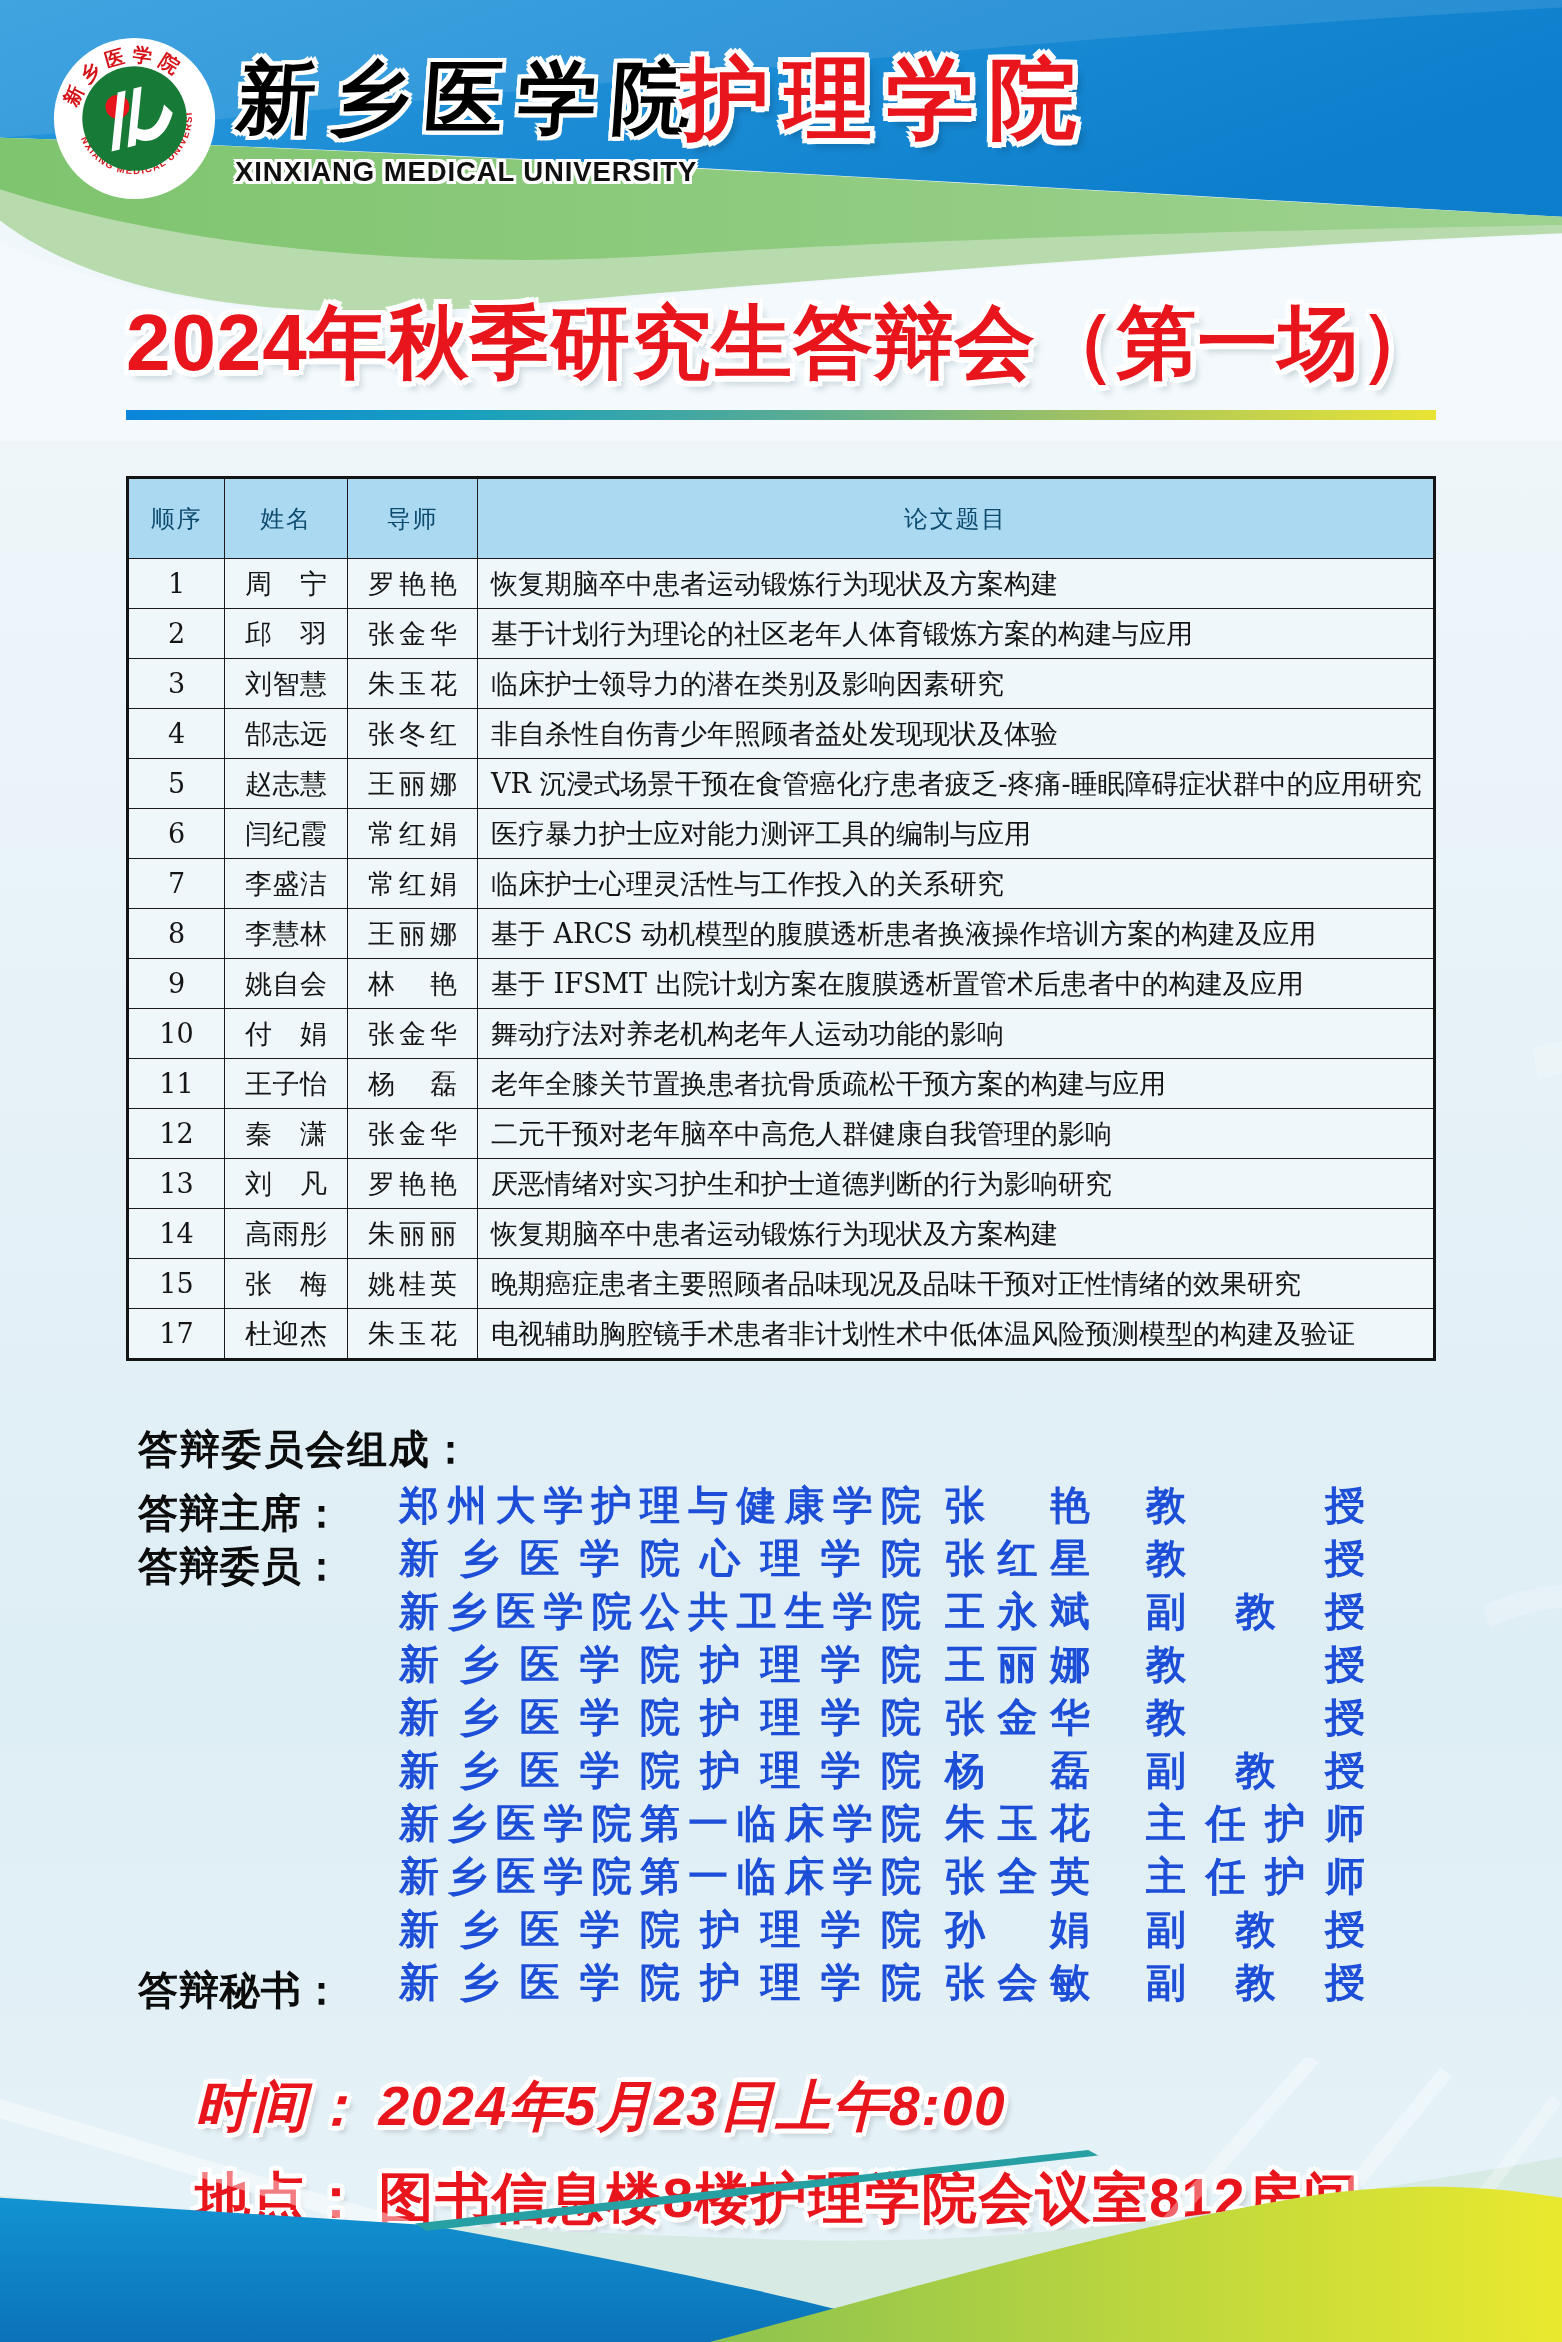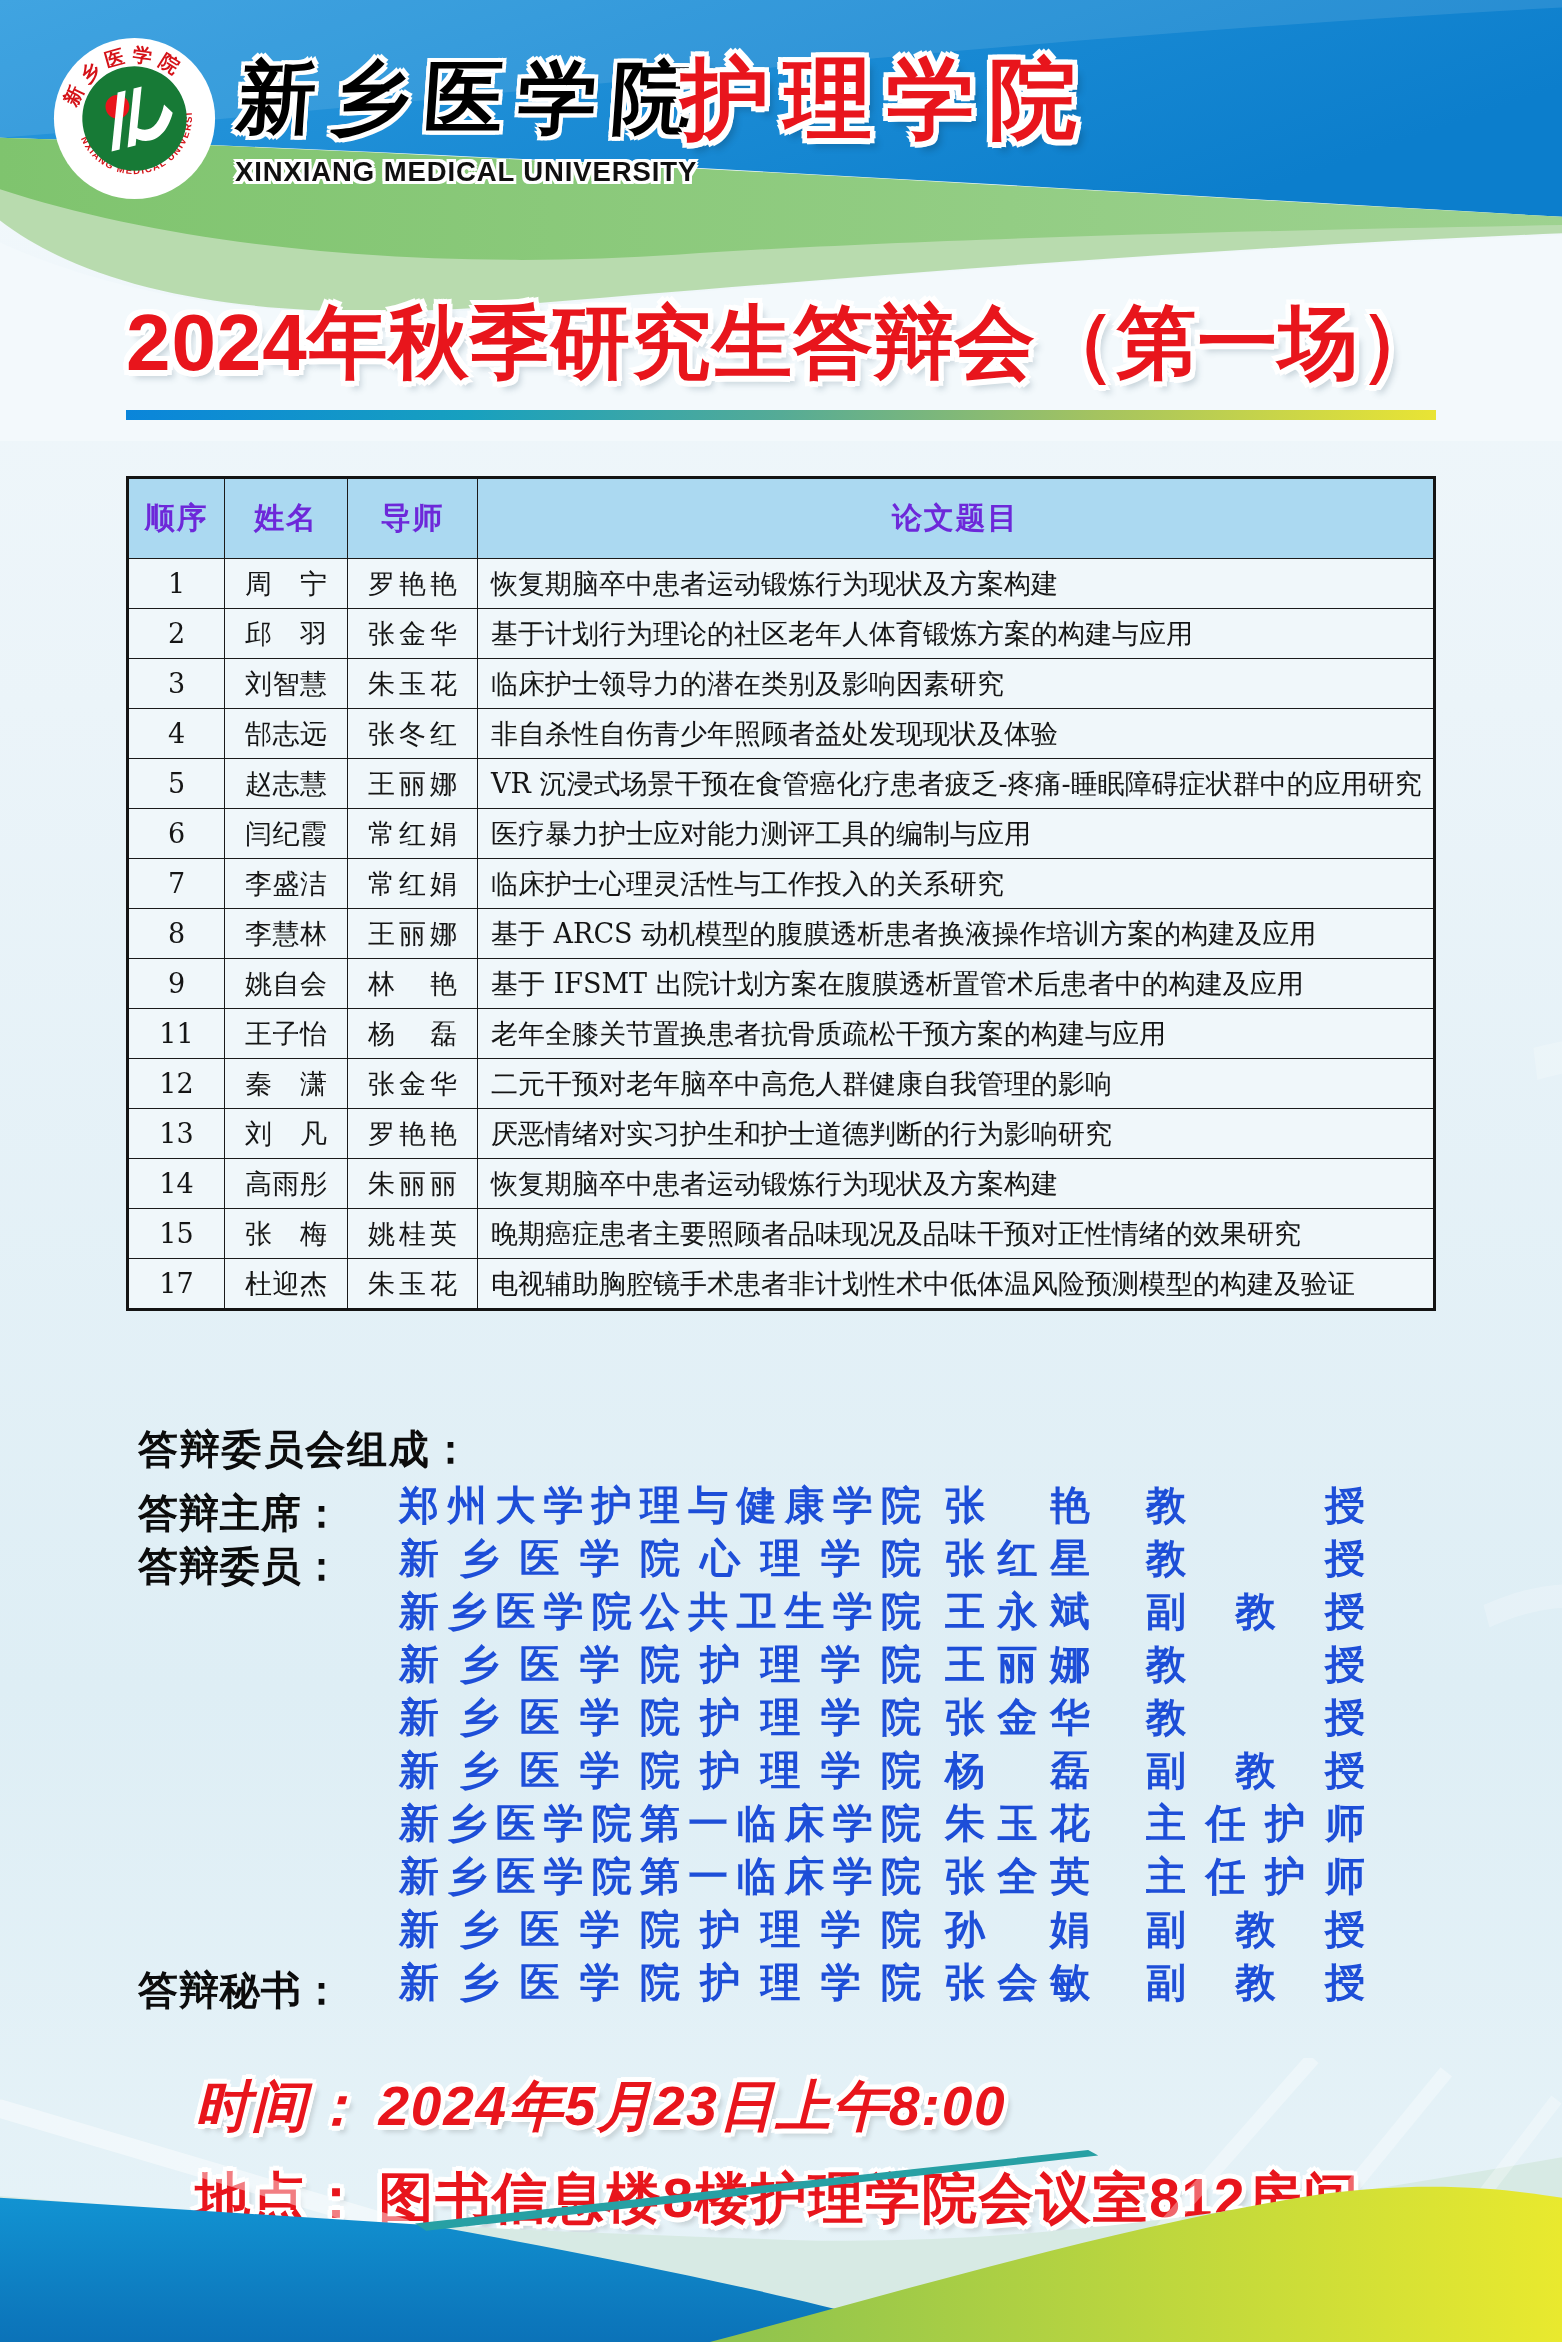--- a/index.html
+++ b/index.html
@@ -39,21 +39,21 @@
   }
 
   
   table.thesis{
     position:absolute;left:126px;top:476px;width:1310px;
     border-collapse:collapse;table-layout:fixed;
     border:3.7px solid #141414;
   }
   table.thesis th{
     height:77px;background:#abd9f1;border:1.8px solid #1b1b1b;
-    font-size:30px;font-weight:700;color:#6d28d9;letter-spacing:1.8px;
+    font-size:24px;font-weight:400;color:#0c4a6e;letter-spacing:1.8px;
   }
   table.thesis td{
     height:47px;background:#f0f7fa;border:1.8px solid #1b1b1b;
     font-family:"DejaVu Serif",serif;font-size:27px;color:#151515;
     vertical-align:middle;overflow:hidden;white-space:nowrap;
   }
   td.c-no{text-align:center;}
   td.c-name .j,td.c-adv .j{
     display:block;text-align:justify;text-align-last:justify;text-justify:inter-character;
     padding:0 19px;
@@ -252,20 +252,30 @@
     <td class="c-no">9</td>
     <td class="c-name">
           <span class="j">姚自会</span>
         </td>
     <td class="c-adv">
           <span class="j">林艳</span>
         </td>
     <td class="c-thesis">基于 IFSMT 出院计划方案在腹膜透析置管术后患者中的构建及应用</td>
   </tr>
 
+  <tr>
+    <td class="c-no">10</td>
+    <td class="c-name">
+          <span class="j">付娟</span>
+        </td>
+    <td class="c-adv">
+          <span class="j">张金华</span>
+        </td>
+    <td class="c-thesis">舞动疗法对养老机构老年人运动功能的影响</td>
+  </tr>
 
   <tr>
     <td class="c-no">11</td>
     <td class="c-name">
           <span class="j">王子怡</span>
         </td>
     <td class="c-adv">
           <span class="j">杨磊</span>
         </td>
     <td class="c-thesis">老年全膝关节置换患者抗骨质疏松干预方案的构建与应用</td>

